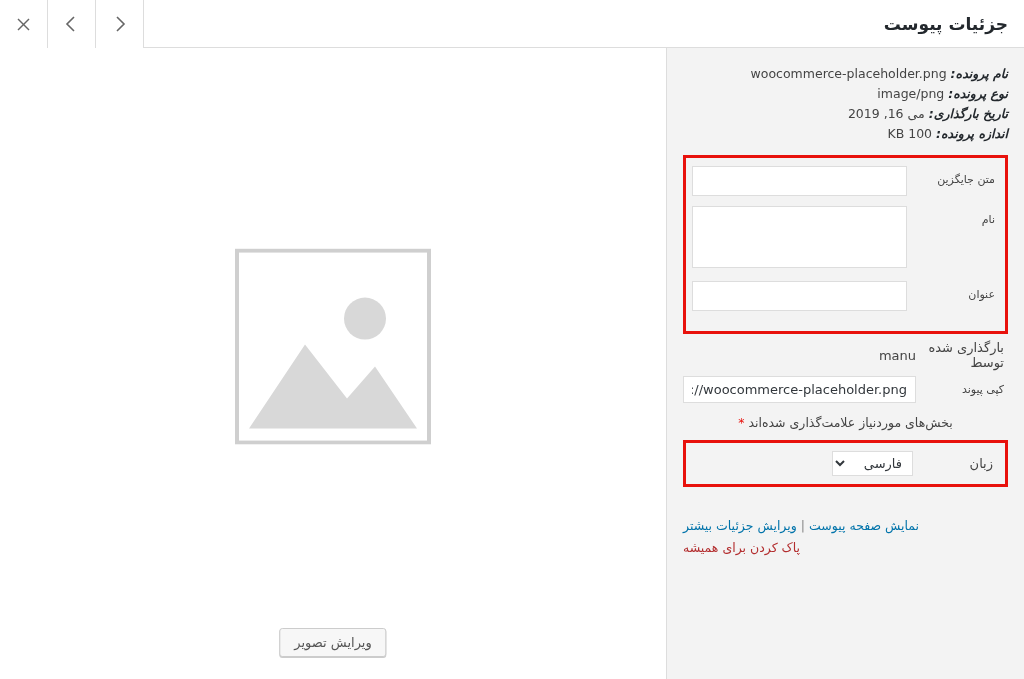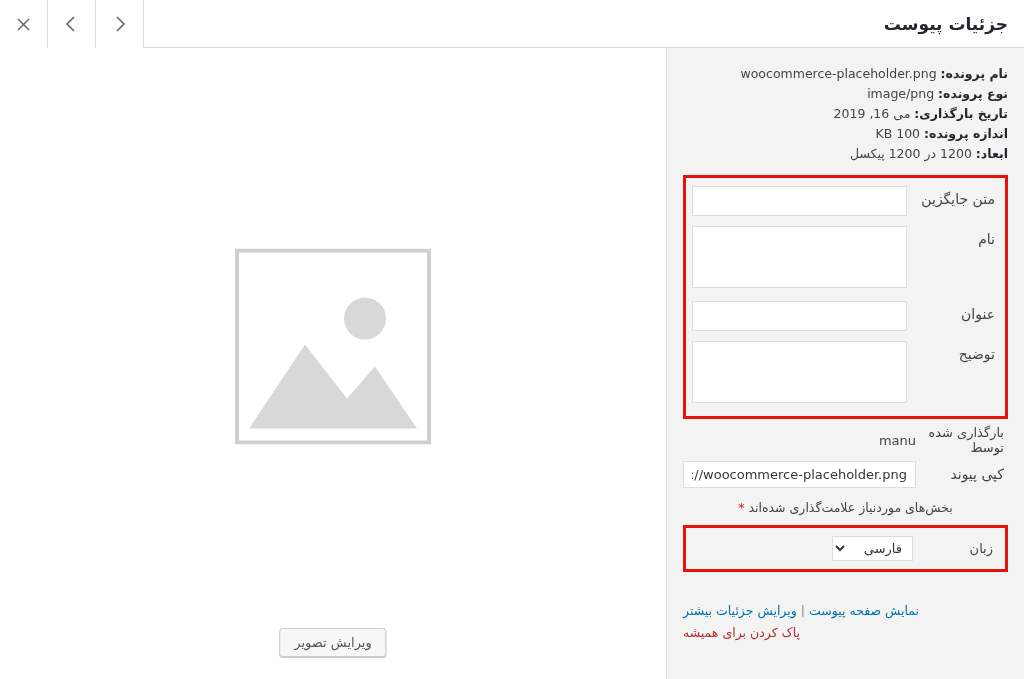--- a/index.html
+++ b/index.html
@@ -77,21 +77,21 @@
   }
 
   
   .meta {
     text-align: right;
     font-size: 12.5px;
     color: #444;
     line-height: 19px;
     padding-top: 4px;
   }
-  .meta .lbl { font-weight: bold; color: #23282d; }
+  .meta .lbl { font-weight: bold; color: #23282d; font-style: italic; }
   .meta-row { margin-bottom: 1px; }
 
   
   .hl {
     border: 3px solid #e8110c;
     padding: 8px 6px 10px 6px;
     margin-top: 12px;
   }
   .hl2 {
     border: 3px solid #e8110c;
@@ -105,21 +105,21 @@
     flex-direction: row;
     align-items: flex-start;
     margin-bottom: 10px;
   }
   .field-label {
     width: 92px;
     flex: 0 0 92px;
     text-align: right;
     padding-top: 5px;
     padding-right: 4px;
-    font-size: 14px;
+    font-size: 11px;
     color: #444;
     line-height: 17px;
   }
   .field-control { flex: 1 1 auto; }
   .field-control input[type="text"],
   .field-control textarea {
     width: 100%;
     border: 1px solid #ddd;
     background: #fff;
     color: #32373c;
@@ -306,24 +306,20 @@
           <span>image/png</span>
         </div>
         <div class="meta-row">
           <span class="lbl">تاریخ بارگذاری:</span>
           <span>می 16, 2019</span>
         </div>
         <div class="meta-row">
           <span class="lbl">اندازه پرونده:</span>
           <span>100 KB</span>
         </div>
-        <div class="meta-row">
-          <span class="lbl">ابعاد:</span>
-          <span>1200 در 1200 پیکسل</span>
-        </div>
       </div>
 
       <div class="hl">
 
         <div class="field-row">
           <div class="field-label">متن جایگزین</div>
           <div class="field-control">
             <input type="text" class="in-alt" value="" style="">
           </div>
         </div>
@@ -336,26 +332,20 @@
           </div>
         </div>
 
         <div class="field-row">
           <div class="field-label">عنوان</div>
           <div class="field-control">
             <input type="text" class="in-title" value="" style="">
           </div>
         </div>
 
-        <div class="field-row" style="margin-bottom:0;">
-          <div class="field-label">توضیح</div>
-          <div class="field-control">
-            <textarea class="ta-desc" style=""></textarea>
-          </div>
-        </div>
 
       </div>
 
       <div class="static-row">
         <div class="static-label">بارگذاری شده توسط</div>
         <div class="static-value">manu</div>
       </div>
 
       <div class="field-row">
         <div class="field-label">کپی پیوند</div>

